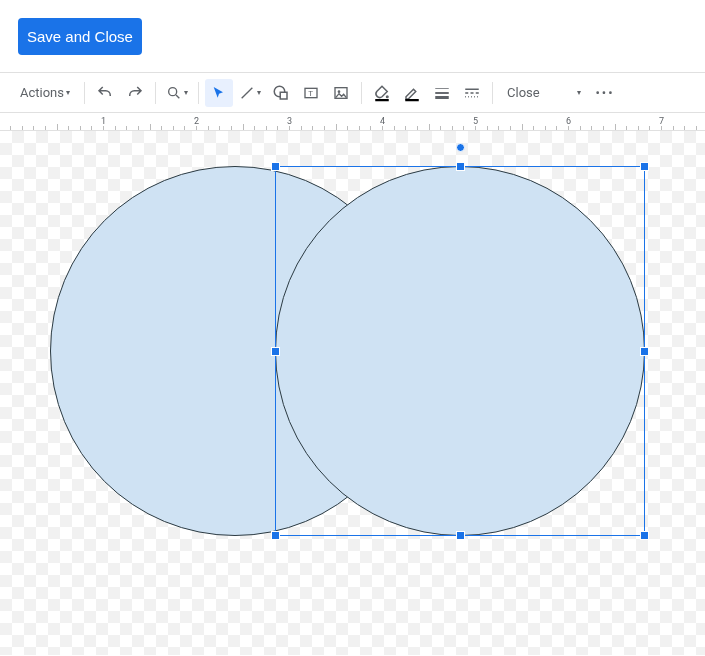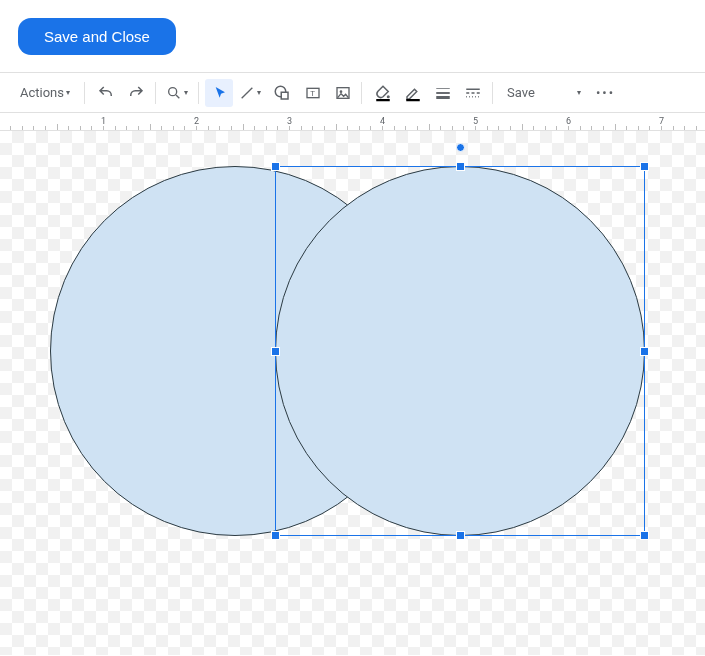--- a/index.html
+++ b/index.html
@@ -29,41 +29,41 @@
     margin-left: auto;
     margin-right: auto;
     position: absolute;
     left: 230px;
     top: 32px;
   }
   .save-btn {
     background: #1a73e8;
     color: #fff;
     border: none;
-    border-radius: 13px;
+    border-radius: 4px;
     font-size: 15px;
     font-weight: 500;
-    padding: 10px 26px;
+    padding: 10px 9px;
     cursor: pointer;
   }
   .divider {
     border-top: 1px solid #e0e0e0;
   }
   .toolbar {
     display: flex;
     align-items: center;
     height: 40px;
     padding: 0 12px;
     gap: 2px;
     border-bottom: 1px solid #e0e0e0;
   }
   .tb-btn {
     display: inline-flex;
     align-items: center;
-    justify-content: flex-end;
+    justify-content: center;
     height: 28px;
     min-width: 28px;
     border-radius: 3px;
     cursor: pointer;
     color: #5f6368;
     font-size: 13px;
     padding: 0 4px;
     position: relative;
   }
   .tb-btn.selected {
@@ -272,21 +272,21 @@
   <div class="tb-btn">
     <svg width="18" height="18" viewBox="0 0 24 24">
         <line x1="3" y1="7" x2="21" y2="7" stroke="#5f6368" stroke-width="2"></line>
         <line x1="3" y1="12" x2="21" y2="12" stroke="#5f6368" stroke-width="2" stroke-dasharray="4 3"></line>
         <line x1="3" y1="17" x2="21" y2="17" stroke="#5f6368" stroke-width="2" stroke-dasharray="1 3"></line>
       </svg>
   </div>
   <div class="tb-sep"></div>
 
   <div class="tb-btn text font-select">
-    <span>Save</span>
+    <span>Close</span>
     <span class="dropdown-caret caret-right">▾</span>
   </div>
 
   <div class="tb-btn">
     <span class="more-dots">•••</span>
   </div>
 </div>
 
 <div class="ruler">
 

